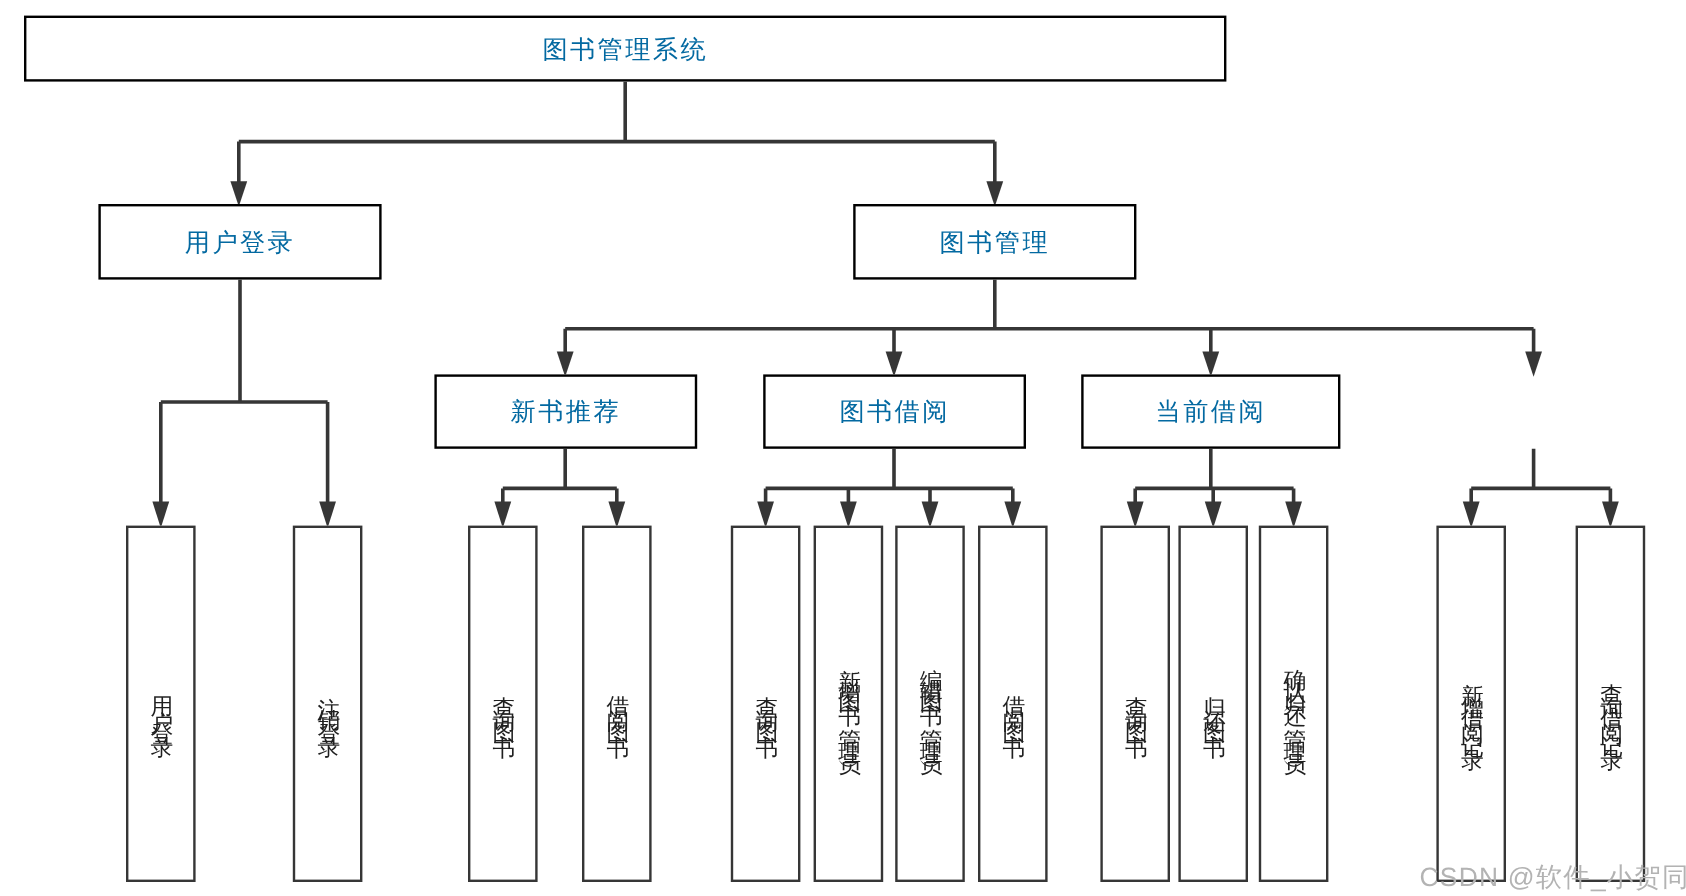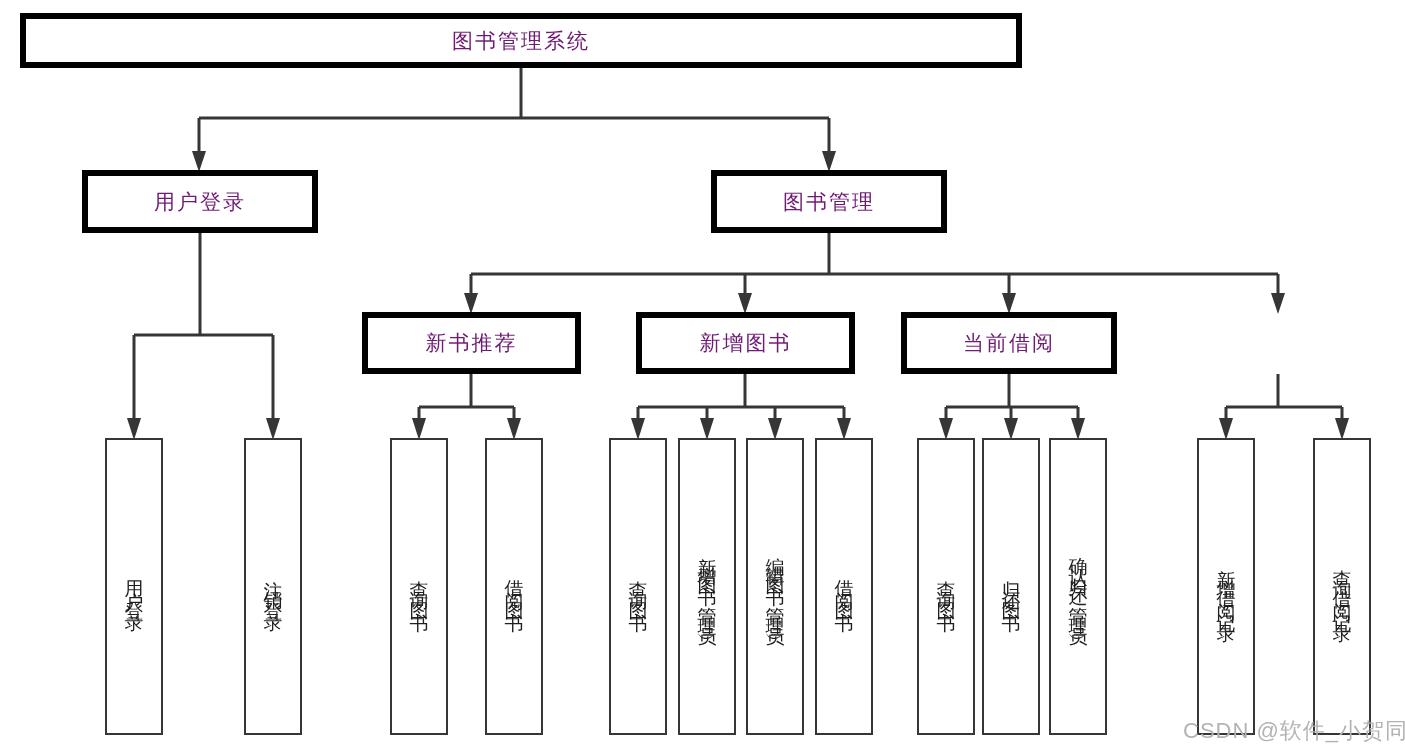--- a/index.html
+++ b/index.html
@@ -17,22 +17,22 @@
   }
   #connectors {
     position: absolute;
     left: 0; top: 0;
     z-index: 1;
   }
   .hbox {
     position: absolute;
     box-sizing: border-box;
     background: #ffffff;
-    border: 6px solid #000000;
-    color: #701a75;
+    border: 2px solid #000000;
+    color: #0369a1;
     display: flex;
     align-items: center;
     justify-content: center;
     font-size: 21px;
     letter-spacing: 2px;
     z-index: 2;
     white-space: nowrap;
   }
   .leaf {
     position: absolute;
@@ -119,21 +119,21 @@
       <polygon points="1335,418 1349,418 1342,440" fill="#363636" stroke="none"></polygon>
     </g>
   </svg>
 
   <div class="hbox" style="left:20px; top:13px; width:1002px; height:55px;">图书管理系统</div>
 
   <div class="hbox" style="left:82px; top:170px; width:236px; height:63px;">用户登录</div>
   <div class="hbox" style="left:362px; top:312px; width:219px; height:62px;">新书推荐</div>
 
   <div class="hbox" style="left:711px; top:170px; width:236px; height:63px;">图书管理</div>
-  <div class="hbox" style="left:636px; top:312px; width:219px; height:62px;">新增图书</div>
+  <div class="hbox" style="left:636px; top:312px; width:219px; height:62px;">图书借阅</div>
   <div class="hbox" style="left:901px; top:312px; width:216px; height:62px;">当前借阅</div>
 
   <div class="leaf" style="left:105px;">用户登录</div>
   <div class="leaf" style="left:244px;">注销登录</div>
 
   <div class="leaf" style="left:390px;">查询图书</div>
   <div class="leaf" style="left:485px;">借阅图书</div>
 
   <div class="leaf" style="left:609px;">查询图书</div>
   <div class="leaf long" style="left:678px;">新增图书（管理员）</div>

